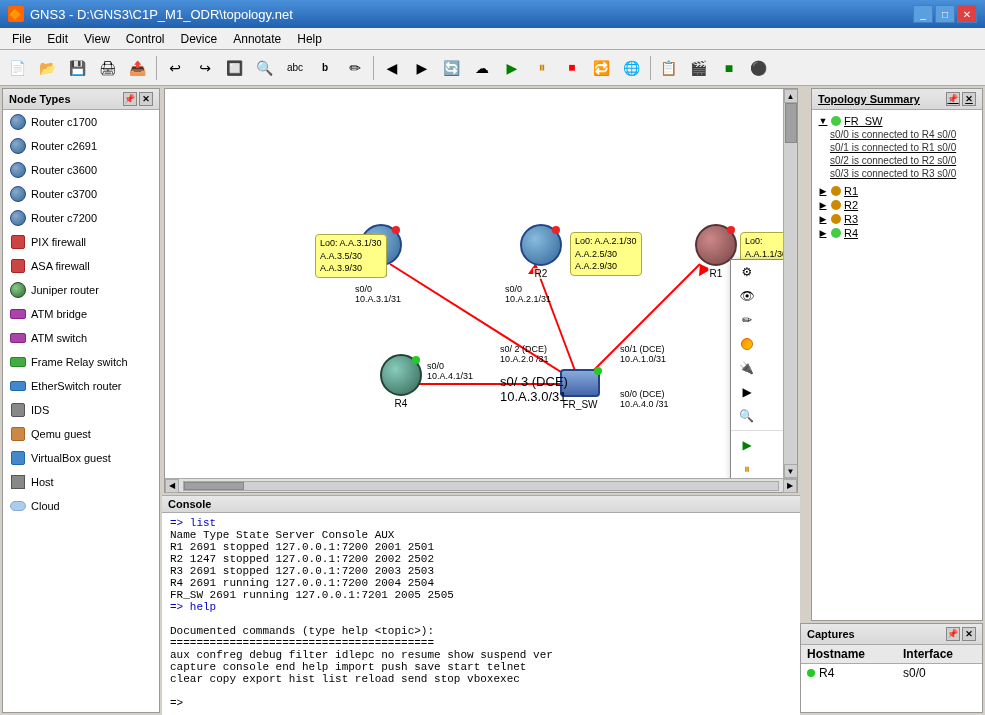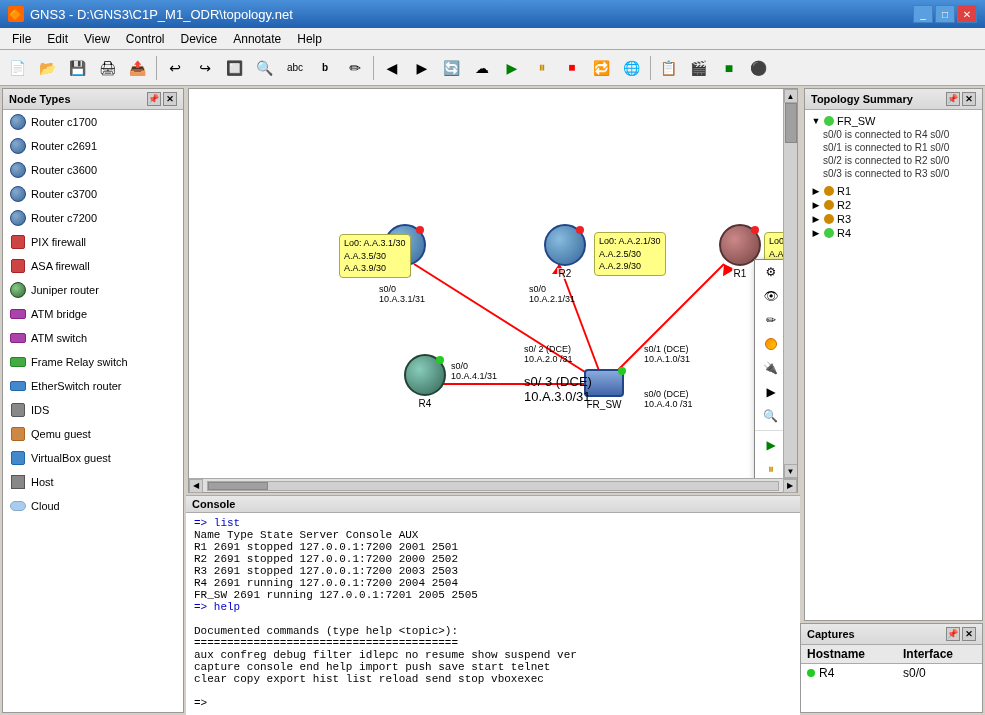--- a/index.html
+++ b/index.html
@@ -52,21 +52,21 @@
 
     
     .main-area {
       display: flex;
       height: calc(715px - 86px);
       background: #d4d0c8;
     }
 
     
     .node-panel {
-      width: 182px;
+      width: 158px;
       background: white;
       border-right: 1px solid #aaa;
       border: 1px solid #999;
       margin: 2px;
       display: flex;
       flex-direction: column;
     }
     .panel-header {
       background: linear-gradient(to bottom, #e8e8e8, #d8d8d8);
       border-bottom: 1px solid #aaa;
@@ -132,22 +132,23 @@
       width: 185px;
       display: flex;
       flex-direction: column;
       gap: 2px;
     }
 
     
     .topology-panel {
       background: white;
       border: 1px solid #999;
-      margin: 2px 2px 0 4px;
+      margin: 2px 2px 0 11px;
       flex: 1;
+      text-decoration: underline;
     }
     .topology-tree { padding: 4px; font-size: 11px; overflow-y: auto; height: calc(100% - 24px); }
     .tree-item { display: flex; align-items: center; gap: 3px; padding: 1px 2px; }
     .tree-arrow { width: 10px; height: 10px; display: flex; align-items: center; justify-content: center; font-size: 9px; cursor: pointer; }
     .tree-indent { margin-left: 14px; }
     .tree-node-dot { width: 10px; height: 10px; border-radius: 50%; flex-shrink: 0; }
     .dot-green { background: #44cc44; }
     .dot-orange { background: #cc8800; }
 
     
@@ -525,21 +526,21 @@
 
     <div class="console-panel">
       <div class="console-header">
         <span>Console</span>
       </div>
       <div class="console-content">
 
       <div style="color: rgb(0, 0, 204);">=&gt; <span style="color: rgb(0, 0, 204);">list</span></div>
           <div>Name    Type    State     Server          Console   AUX</div>
           <div>R1      2691    stopped   127.0.0.1:7200  2001      2501</div>
-          <div>R2      2691    stopped   127.0.0.1:7200  2000      2502</div>
+          <div>R2      1247    stopped   127.0.0.1:7200  2002      2502</div>
           <div>R3      2691    stopped   127.0.0.1:7200  2003      2503</div>
           <div>R4      2691    running   127.0.0.1:7200  2004      2504</div>
           <div>FR_SW   2691    running   127.0.0.1:7201  2005      2505</div>
           <div style="color: rgb(0, 0, 204);">=&gt; <span style="color: rgb(0, 0, 204);">help</span></div>
           <div>&nbsp;</div>
           <div>Documented commands (type help &lt;topic&gt;):</div>
           <div>========================================</div>
           <div>aux    confreg debug  filter idlepc no     resume show  suspend  ver</div>
           <div>capture console end    help   import push   save   start telnet</div>
           <div>clear   copy    export hist   list   reload send   stop  vboxexec</div>

